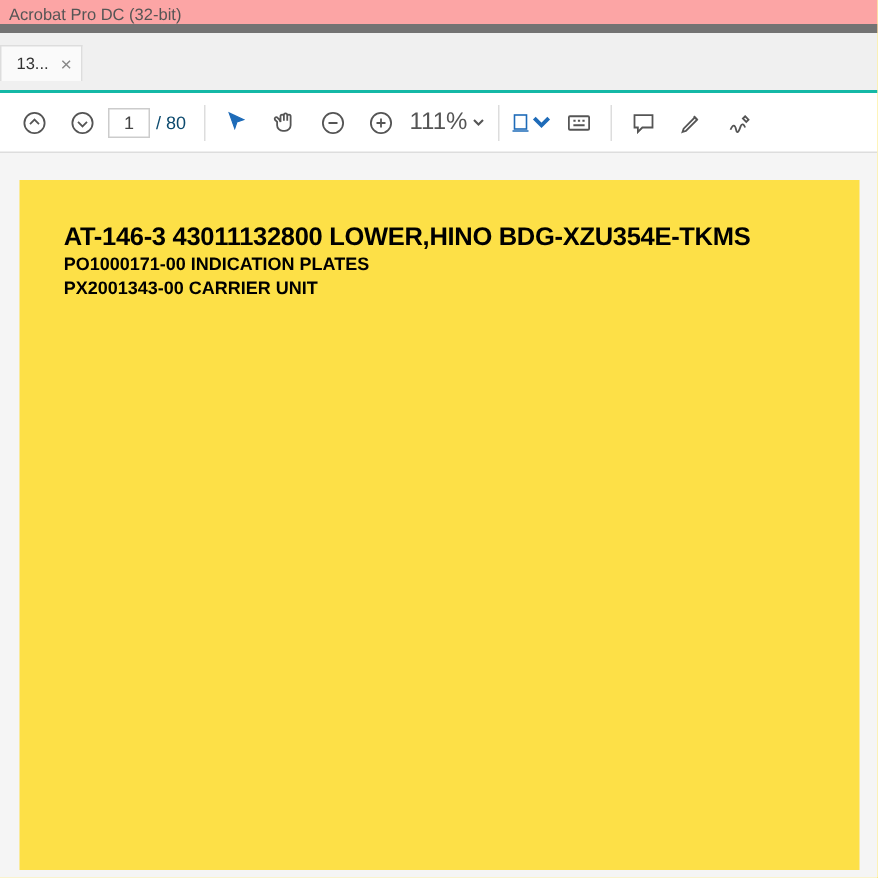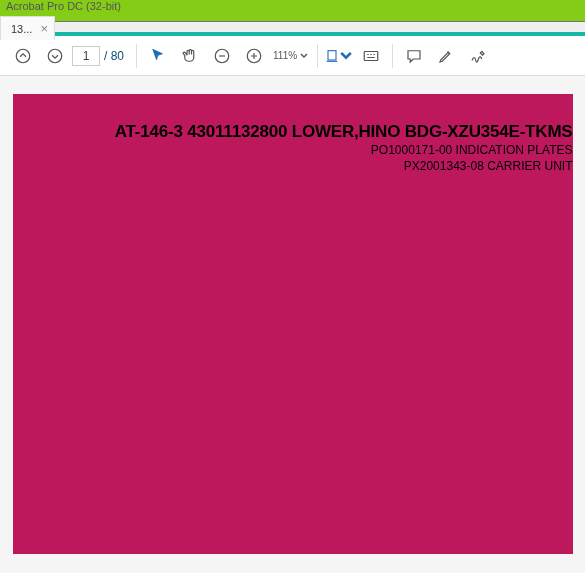--- a/index.html
+++ b/index.html
@@ -1,38 +1,38 @@
 <!DOCTYPE html>
 <html><head>
 <meta charset="utf-8">
 <style>
   * { margin: 0; padding: 0; box-sizing: border-box; }
   body { font-family: "Segoe UI", Arial, sans-serif; background: #fff; width: 585px; height: 585px; overflow: hidden; }
   
-  .titlebar { height: 22px; background: #84cc16; padding: 0 6px; display: flex; align-items: flex-start; font-size: 11px; color: #555; border-bottom: 1px solid #737373; }
+  .titlebar { height: 22px; background: #fca5a5; padding: 0 6px; display: flex; align-items: flex-end; font-size: 11px; color: #555; border-bottom: 6px solid #737373; }
   
-  .tabbar { height: 14px; background: #f0f0f0; display: flex; align-items: center; border-bottom: 4px solid #14b8a6; }
+  .tabbar { height: 40px; background: #f0f0f0; display: flex; align-items: center; border-bottom: 2px solid #14b8a6; }
   .tab { height: 24px; background: #fafafa; border: 1px solid #ddd; border-bottom: none; display: flex; align-items: center; padding: 0 6px 0 10px; font-size: 11px; color: #333; margin-top: 2px; }
   .tab .close-icon { margin-left: 8px; color: #888; font-size: 13px; cursor: pointer; }
   
   .toolbar { height: 40px; background: #fff; border-bottom: 1px solid #ddd; display: flex; align-items: center; padding: 0 8px; gap: 2px; }
   .tbtn { width: 30px; height: 30px; display: flex; align-items: center; justify-content: center; color: #555; cursor: pointer; border-radius: 2px; }
   .tbtn svg { width: 18px; height: 18px; }
   .sep { width: 1px; height: 24px; background: #ddd; margin: 0 4px; }
   .page-input { width: 28px; height: 20px; border: 1px solid #ccc; text-align: center; font-size: 12px; color: #444; }
   .page-total { font-size: 12px; color: #0c4a6e; margin: 0 6px 0 2px; }
-  .zoom-label { font-size: 10px; color: #555; margin: 0 2px; display: flex; align-items: center; text-align: center; }
+  .zoom-label { font-size: 16px; color: #555; margin: 0 2px; display: flex; align-items: center; text-align: center; }
   .zoom-label .chev { margin-left: 2px; }
   .arrow-blue svg { fill: #1e6bb8; stroke: #1e6bb8; }
   .blue svg { stroke: #1e6bb8; fill: none; }
   
   .page-area { background: #f5f5f5; padding: 18px 0 0 0; height: calc(585px - 22px - 26px - 40px); }
-  .page { background: #be185d; margin: 0 auto; width: 560px; min-height: 460px; padding: 28px 0 0 30px; box-shadow: none; text-align: right; }
+  .page { background: #fde047; margin: 0 auto; width: 560px; min-height: 460px; padding: 28px 0 0 30px; box-shadow: none; }
   .doc-title { font-family: Arial, sans-serif; font-size: 17px; font-weight: bold; color: #000; white-space: nowrap; letter-spacing: -0.2px; }
-  .doc-line { font-family: Arial, sans-serif; font-size: 12px; font-weight: normal; color: #000; line-height: 1.35; }
+  .doc-line { font-family: Arial, sans-serif; font-size: 12px; font-weight: bold; color: #000; line-height: 1.35; }
 </style>
 </head>
 <body>
 
 <div class="titlebar">
   <span>Acrobat Pro DC (32-bit)</span>
 </div>
 
 <div class="tabbar">
   <div class="tab">
@@ -121,15 +121,15 @@
         <path d="M4 18c2-5 4-5 5 0s3 0 4-3 3-2 4 1"></path>
         <path d="M17 6l3 3-2 2-3-3z"></path>
       </svg>
   </div>
 </div>
 
 <div class="page-area">
   <div class="page">
     <div class="doc-title">AT-146-3 43011132800 LOWER,HINO BDG-XZU354E-TKMS</div>
     <div class="doc-line">PO1000171-00 INDICATION PLATES</div>
-    <div class="doc-line">PX2001343-08 CARRIER UNIT</div>
+    <div class="doc-line">PX2001343-00 CARRIER UNIT</div>
   </div>
 </div>
 
 </body></html>

